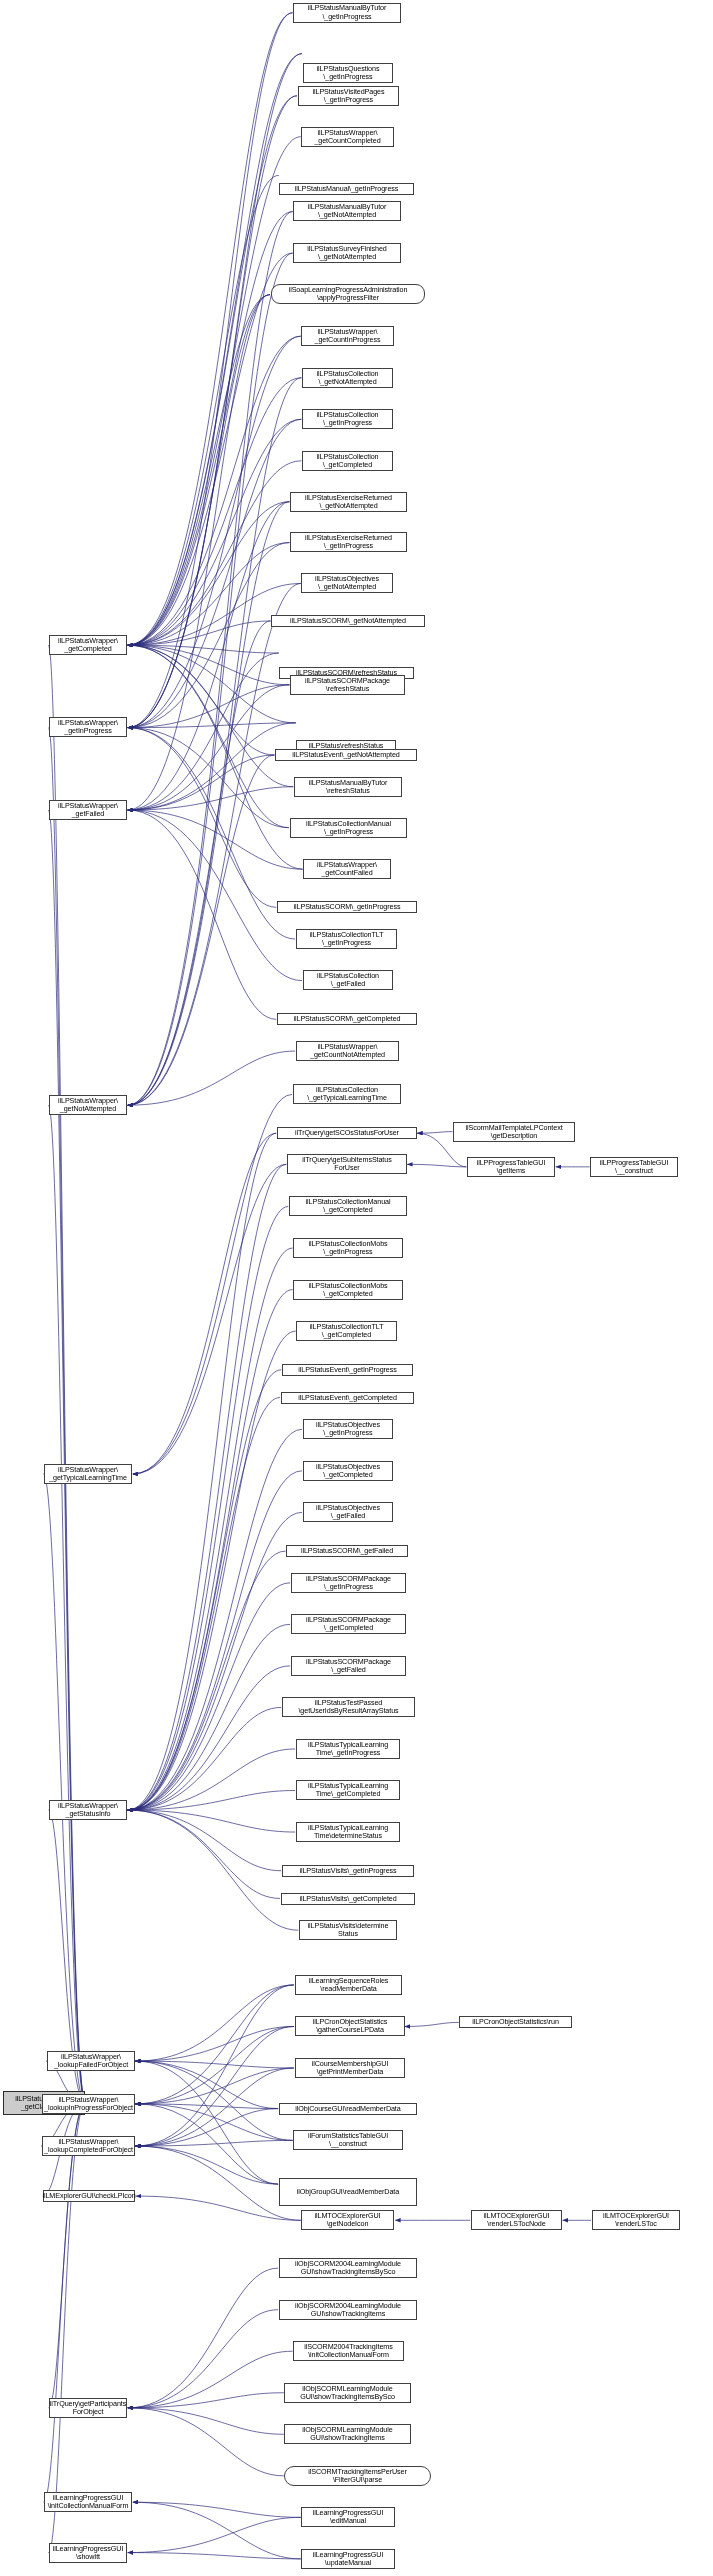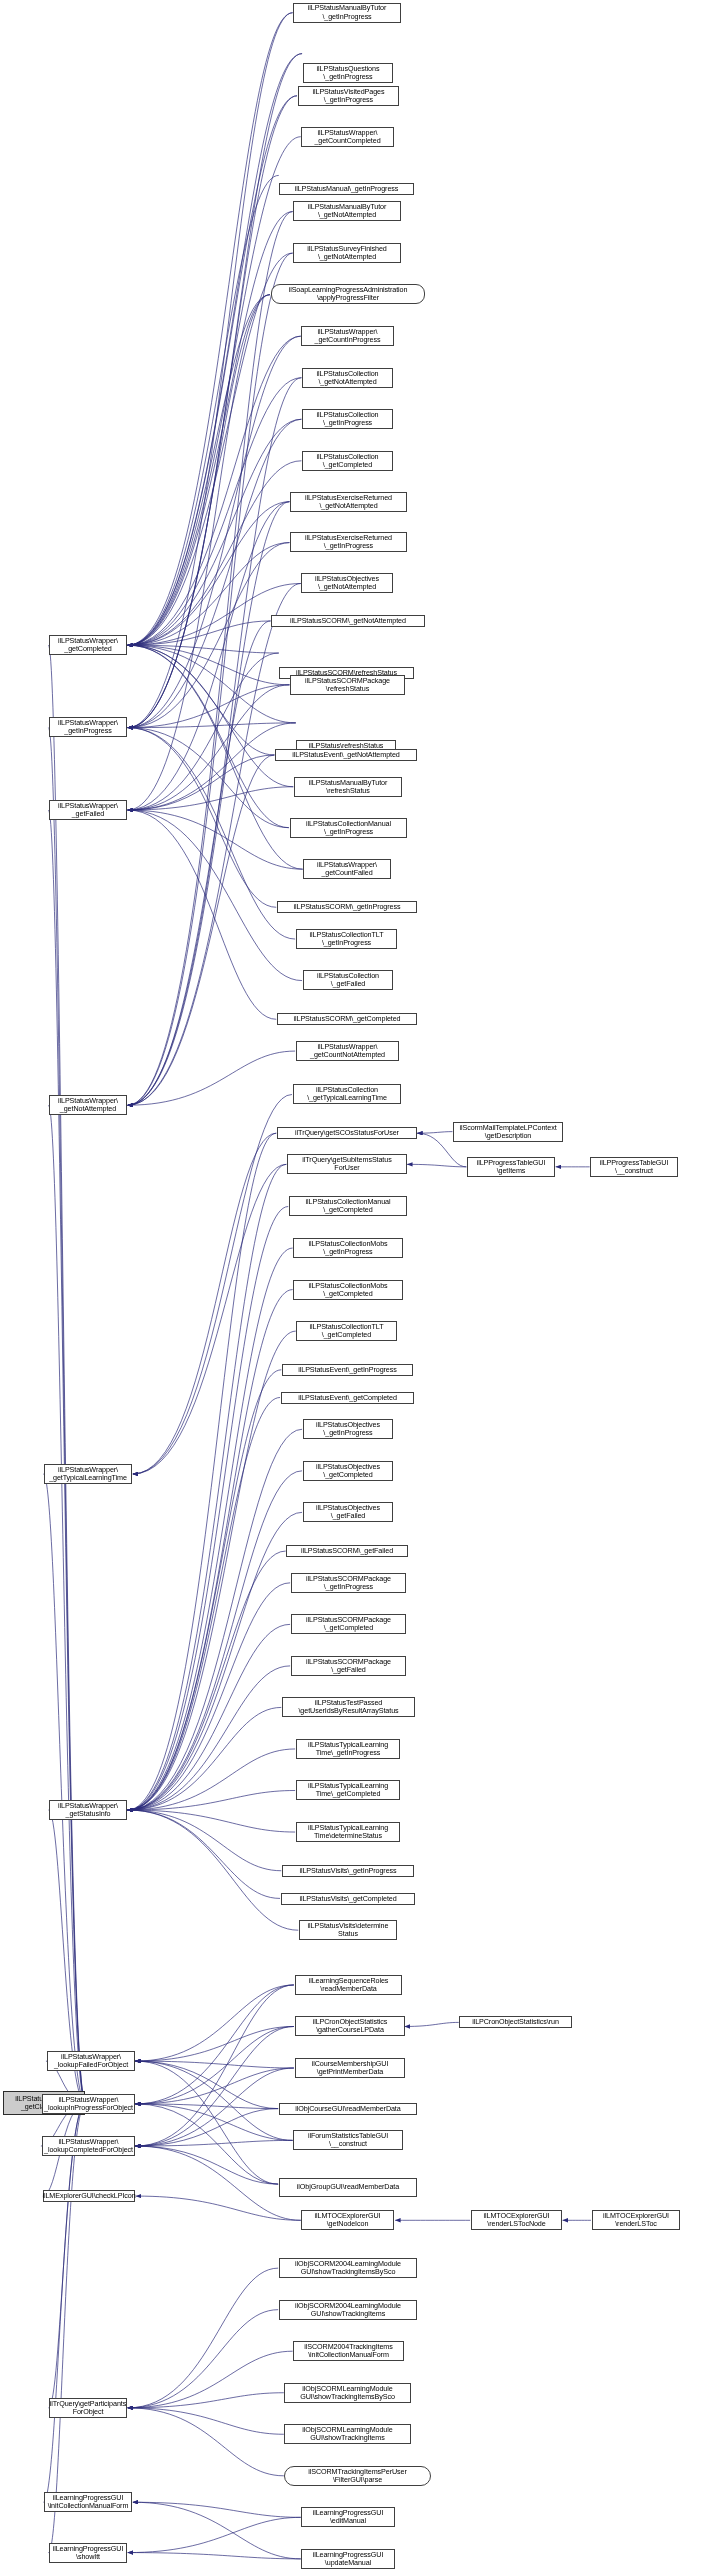--- a/index.html
+++ b/index.html
@@ -287,40 +287,40 @@
 Status</div>
       <div class="node" style="left: 295px; top: 1975px; width: 107px; height: 20px;">ilLearningSequenceRoles
 \readMemberData</div>
       <div class="node" style="left: 295px; top: 2016px; width: 110px; height: 20px;">ilLPCronObjectStatistics
 \gatherCourseLPData</div>
       <div class="node" style="left: 295px; top: 2058px; width: 110px; height: 20px;">ilCourseMembershipGUI
 \getPrintMemberData</div>
       <div class="node" style="left: 279px; top: 2103px; width: 138px; height: 12px;">ilObjCourseGUI\readMemberData</div>
       <div class="node" style="left: 293px; top: 2130px; width: 110px; height: 20px;">ilForumStatisticsTableGUI
 \__construct</div>
-      <div class="node" style="left: 279px; top: 2178px; width: 138px; height: 19px;">ilObjGroupGUI\readMemberData</div>
+      <div class="node" style="left: 279px; top: 2178px; width: 138px; height: 28px;">ilObjGroupGUI\readMemberData</div>
       <div class="node" style="left: 301px; top: 2210px; width: 93px; height: 20px;">ilLMTOCExplorerGUI
 \getNodeIcon</div>
       <div class="node" style="left: 279px; top: 2258px; width: 138px; height: 20px;">ilObjSCORM2004LearningModule
 GUI\showTrackingItemsBySco</div>
       <div class="node" style="left: 279px; top: 2300px; width: 138px; height: 20px;">ilObjSCORM2004LearningModule
 GUI\showTrackingItems</div>
       <div class="node" style="left: 293px; top: 2341px; width: 111px; height: 20px;">ilSCORM2004TrackingItems
 \initCollectionManualForm</div>
       <div class="node" style="left: 284px; top: 2383px; width: 127px; height: 20px;">ilObjSCORMLearningModule
 GUI\showTrackingItemsBySco</div>
       <div class="node" style="left: 284px; top: 2424px; width: 127px; height: 20px;">ilObjSCORMLearningModule
 GUI\showTrackingItems</div>
       <div class="node" style="left: 284px; top: 2466px; width: 147px; height: 20px; border-radius: 10px;">ilSCORMTrackingItemsPerUser
 \FilterGUI\parse</div>
       <div class="node" style="left: 301px; top: 2507px; width: 94px; height: 20px;">ilLearningProgressGUI
 \editManual</div>
       <div class="node" style="left: 301px; top: 2549px; width: 94px; height: 20px;">ilLearningProgressGUI
 \updateManual</div>
-      <div class="node" style="left: 453px; top: 1122px; width: 110px; height: 20px;">ilScormMailTemplateLPContext
+      <div class="node" style="left: 453px; top: 1122px; width: 122px; height: 20px;">ilScormMailTemplateLPContext
 \getDescription</div>
       <div class="node" style="left: 467px; top: 1157px; width: 88px; height: 20px;">ilLPProgressTableGUI
 \getItems</div>
       <div class="node" style="left: 459px; top: 2016px; width: 113px; height: 12px;">ilLPCronObjectStatistics\run</div>
       <div class="node" style="left: 471px; top: 2210px; width: 91px; height: 20px;">ilLMTOCExplorerGUI
 \renderLSTocNode</div>
       <div class="node" style="left: 590px; top: 1157px; width: 88px; height: 20px;">ilLPProgressTableGUI
 \__construct</div>
       <div class="node" style="left: 592px; top: 2210px; width: 88px; height: 20px;">ilLMTOCExplorerGUI
 \renderLSToc</div>

